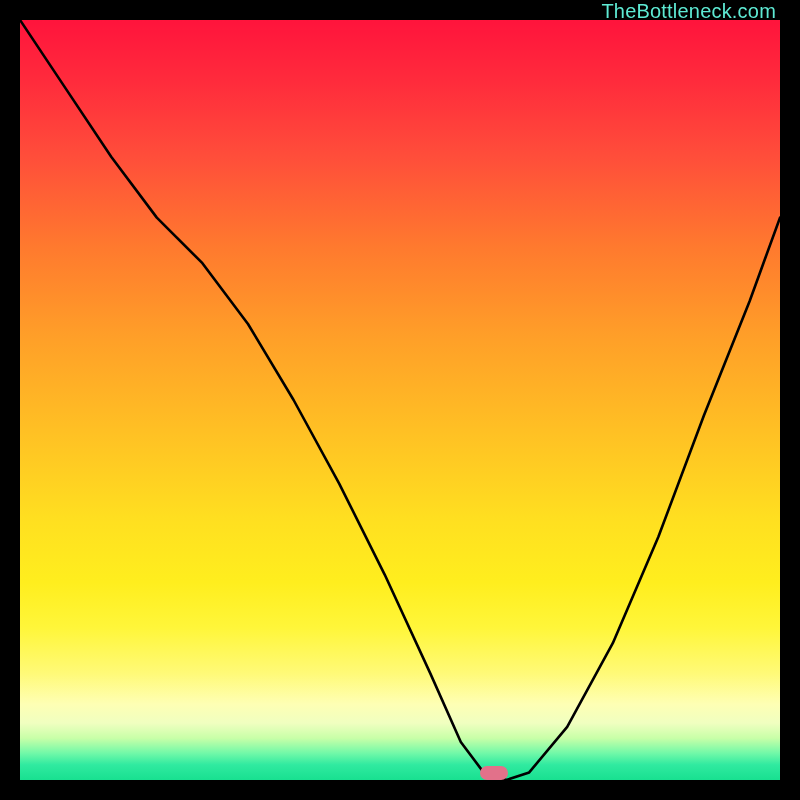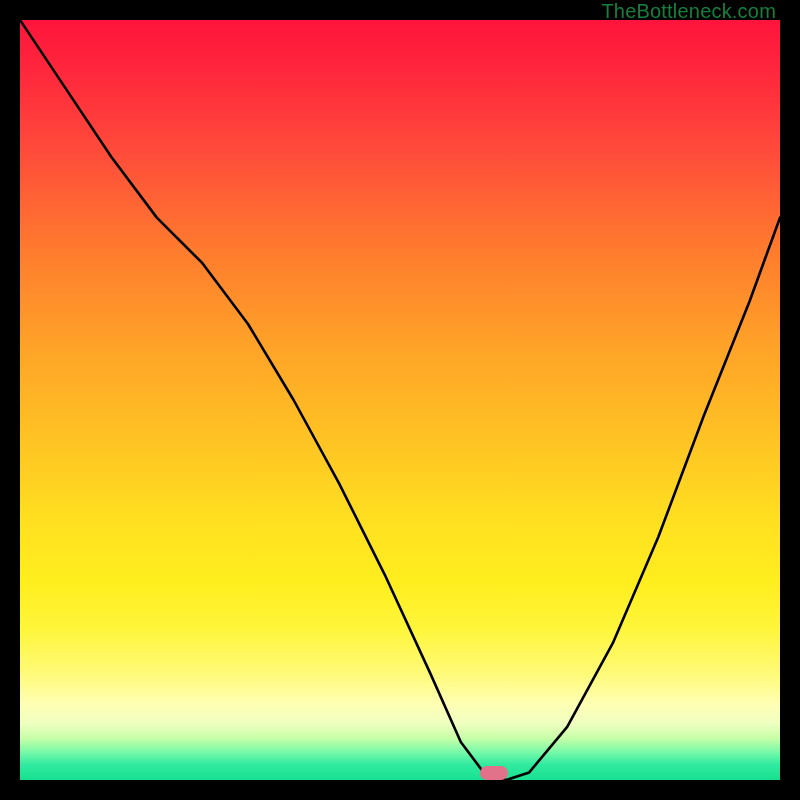--- a/index.html
+++ b/index.html
@@ -32,21 +32,21 @@
       #c8ffa8 94.5%,
       #70f8a8 96.5%,
       #30eaa0 98%,
       #18e090 100%);
   }
   .watermark {
     position: absolute;
     top: 0px;
     right: 24px;
     font: 20px Arial, Helvetica, sans-serif;
-    color: #15803d;
+    color: #5eead4;
     letter-spacing: 0.2px;
   }
   svg.curve {
     position: absolute;
     left: 0; top: 0;
     width: 760px; height: 760px;
   }
   .marker {
     position: absolute;
     width: 28px;

